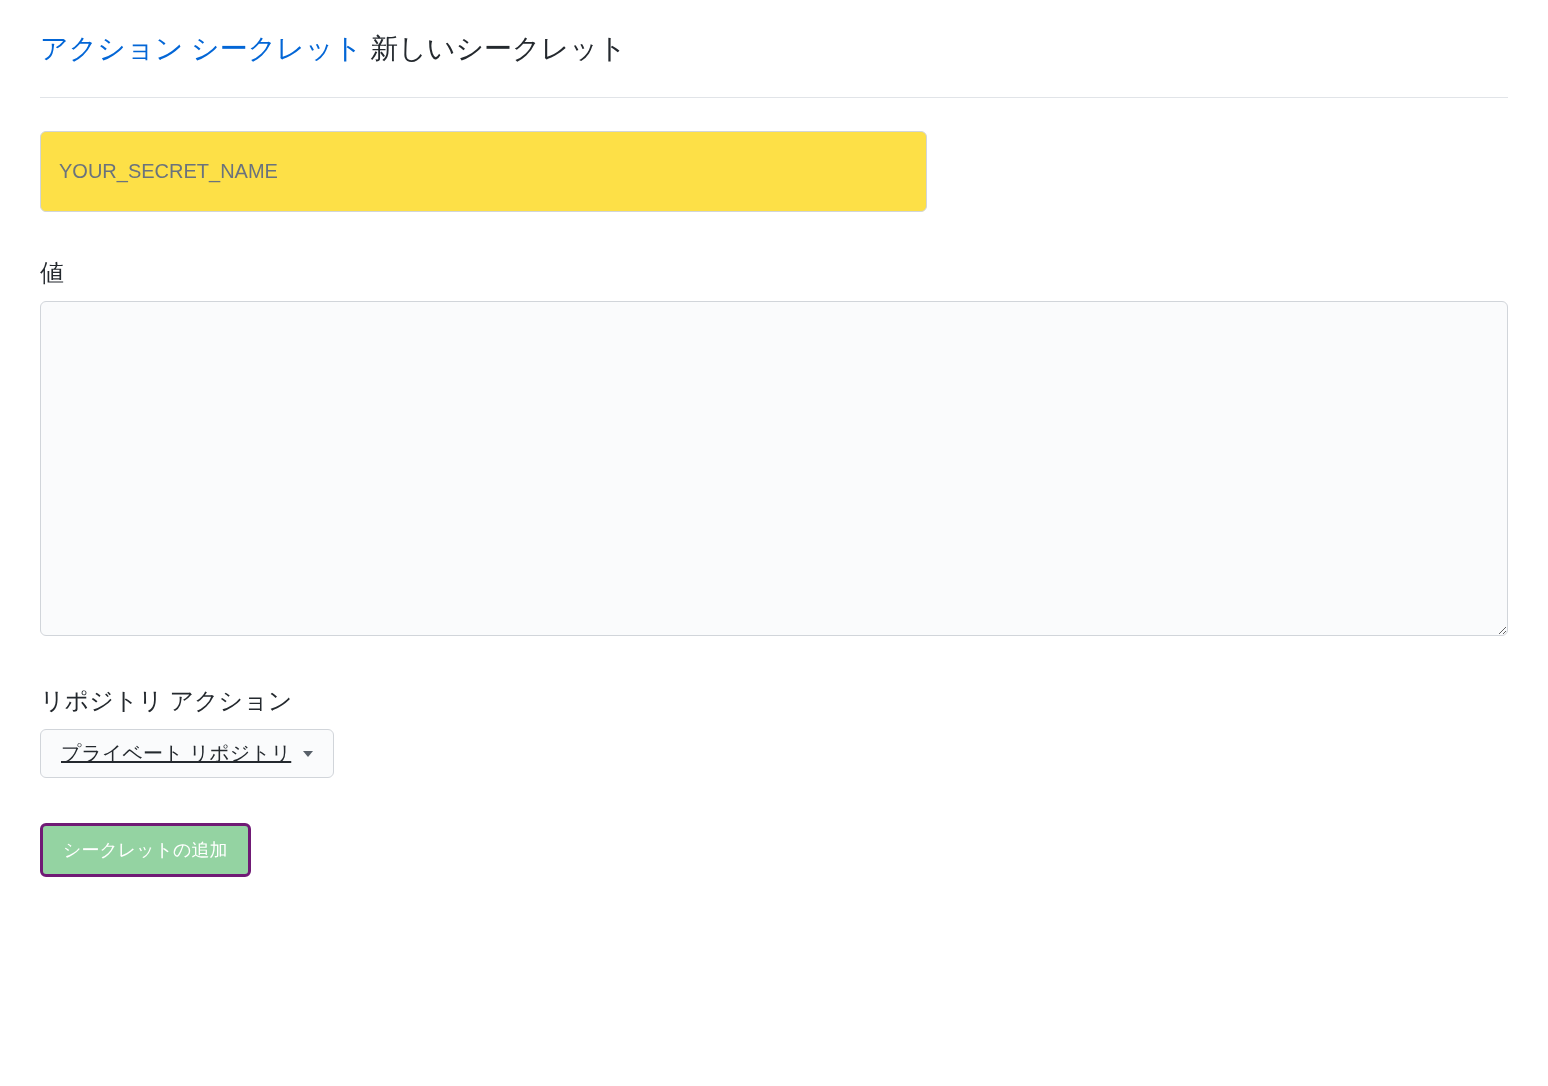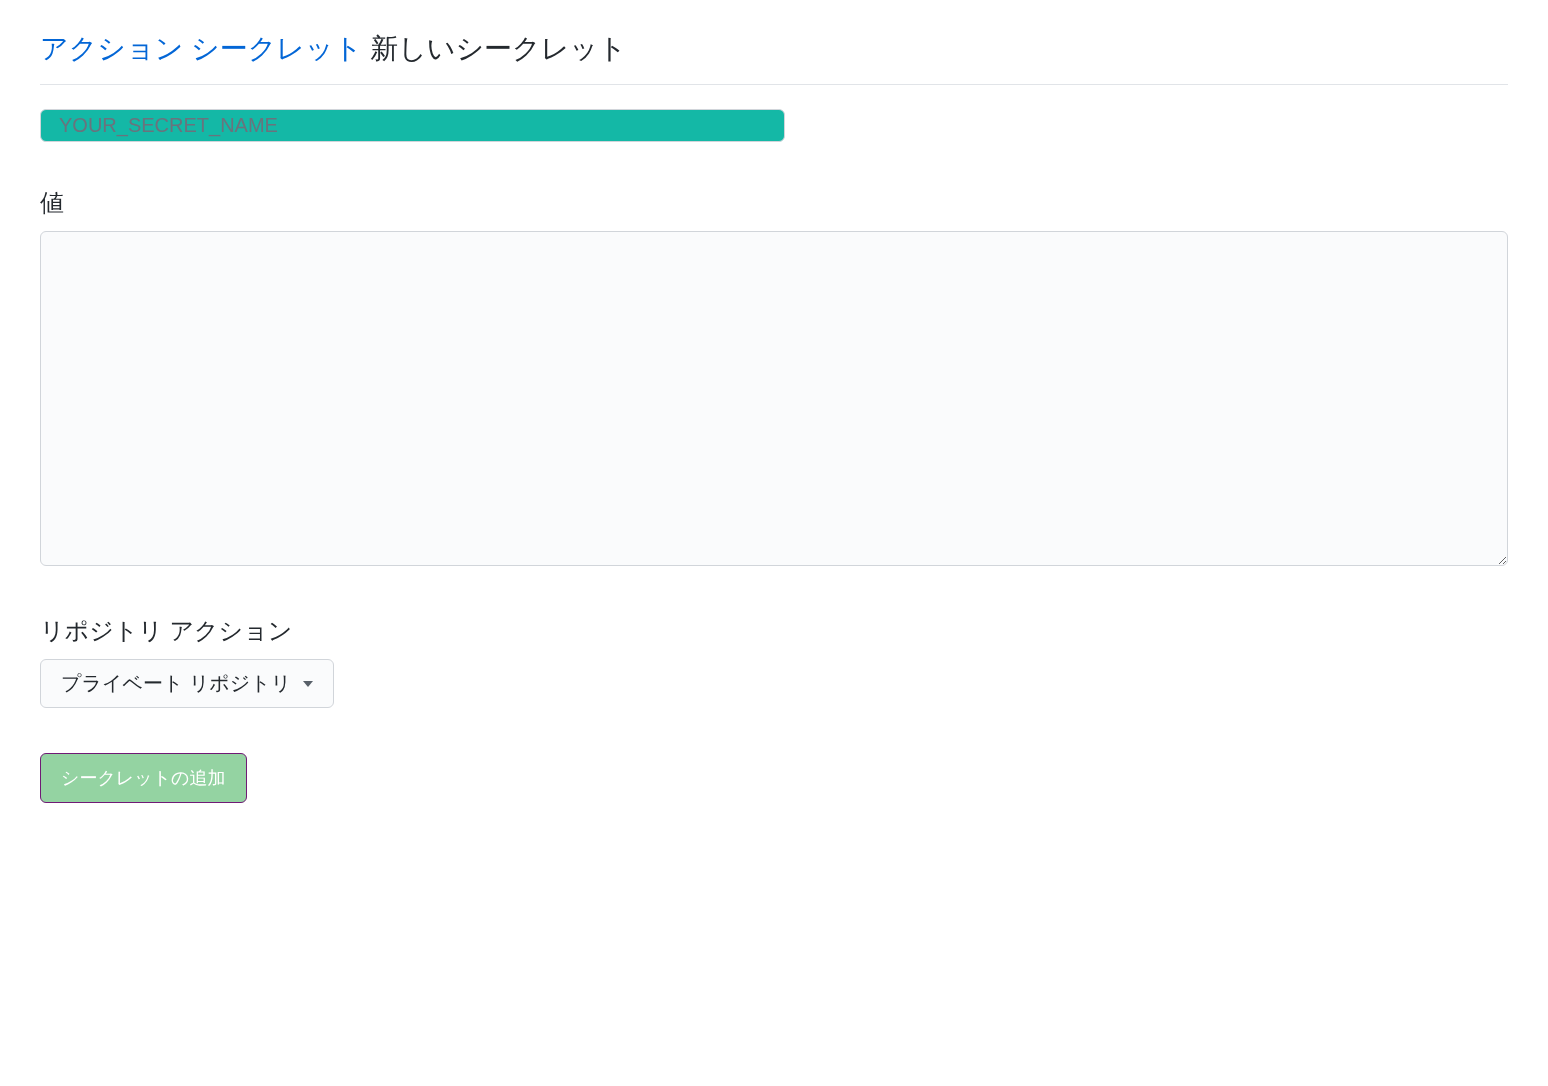--- a/index.html
+++ b/index.html
@@ -8,49 +8,49 @@
       padding: 0;
     }
     body {
       font-family: -apple-system, BlinkMacSystemFont, "Segoe UI", Helvetica, Arial, sans-serif;
       background: #ffffff;
       padding: 30px 40px;
       color: #24292e;
     }
     .breadcrumb {
       font-size: 28px;
-      padding-bottom: 16px;
+      padding-bottom: 29px;
       border-bottom: 1px solid #e1e4e8;
-      margin-bottom: 24px;
+      margin-bottom: 33px;
     }
     .breadcrumb-link {
       color: #0366d6;
       text-decoration: none;
     }
     .breadcrumb-current {
       color: #24292e;
     }
     .form-group {
       margin-bottom: 45px;
     }
     .form-label {
       display: block;
       font-size: 24px;
       color: #24292e;
       margin-bottom: 12px;
       font-weight: 400;
     }
     .text-input {
-      width: 745px;
+      width: 887px;
       max-width: 100%;
-      padding: 4px 18px;
+      padding: 28px 18px;
       font-size: 20px;
       border: 1px solid #d1d5da;
       border-radius: 6px;
-      background: #14b8a6;
+      background: #fde047;
       color: #24292e;
       font-family: inherit;
     }
     .text-input::placeholder {
       color: #6a737d;
     }
     .textarea-input {
       width: 100%;
       height: 335px;
       padding: 14px 18px;
@@ -66,34 +66,35 @@
       display: inline-flex;
       align-items: center;
       padding: 10px 20px;
       font-size: 20px;
       border: 1px solid #d1d5da;
       border-radius: 6px;
       background: #fafbfc;
       color: #24292e;
       cursor: pointer;
       font-family: inherit;
+      text-decoration: underline;
     }
     .dropdown-caret {
       margin-left: 12px;
       display: inline-block;
       width: 0;
       height: 0;
       border-left: 5px solid transparent;
       border-right: 5px solid transparent;
       border-top: 6px solid #586069;
     }
     .submit-button {
       padding: 12px 20px;
       font-size: 18px;
-      border: 1px solid #701a75;
+      border: 3px solid #701a75;
       border-radius: 6px;
       background: #94d3a2;
       color: #ffffff;
       cursor: pointer;
       font-family: inherit;
     }
     .submit-group {
       margin-top: 20px;
     }
   </style>

